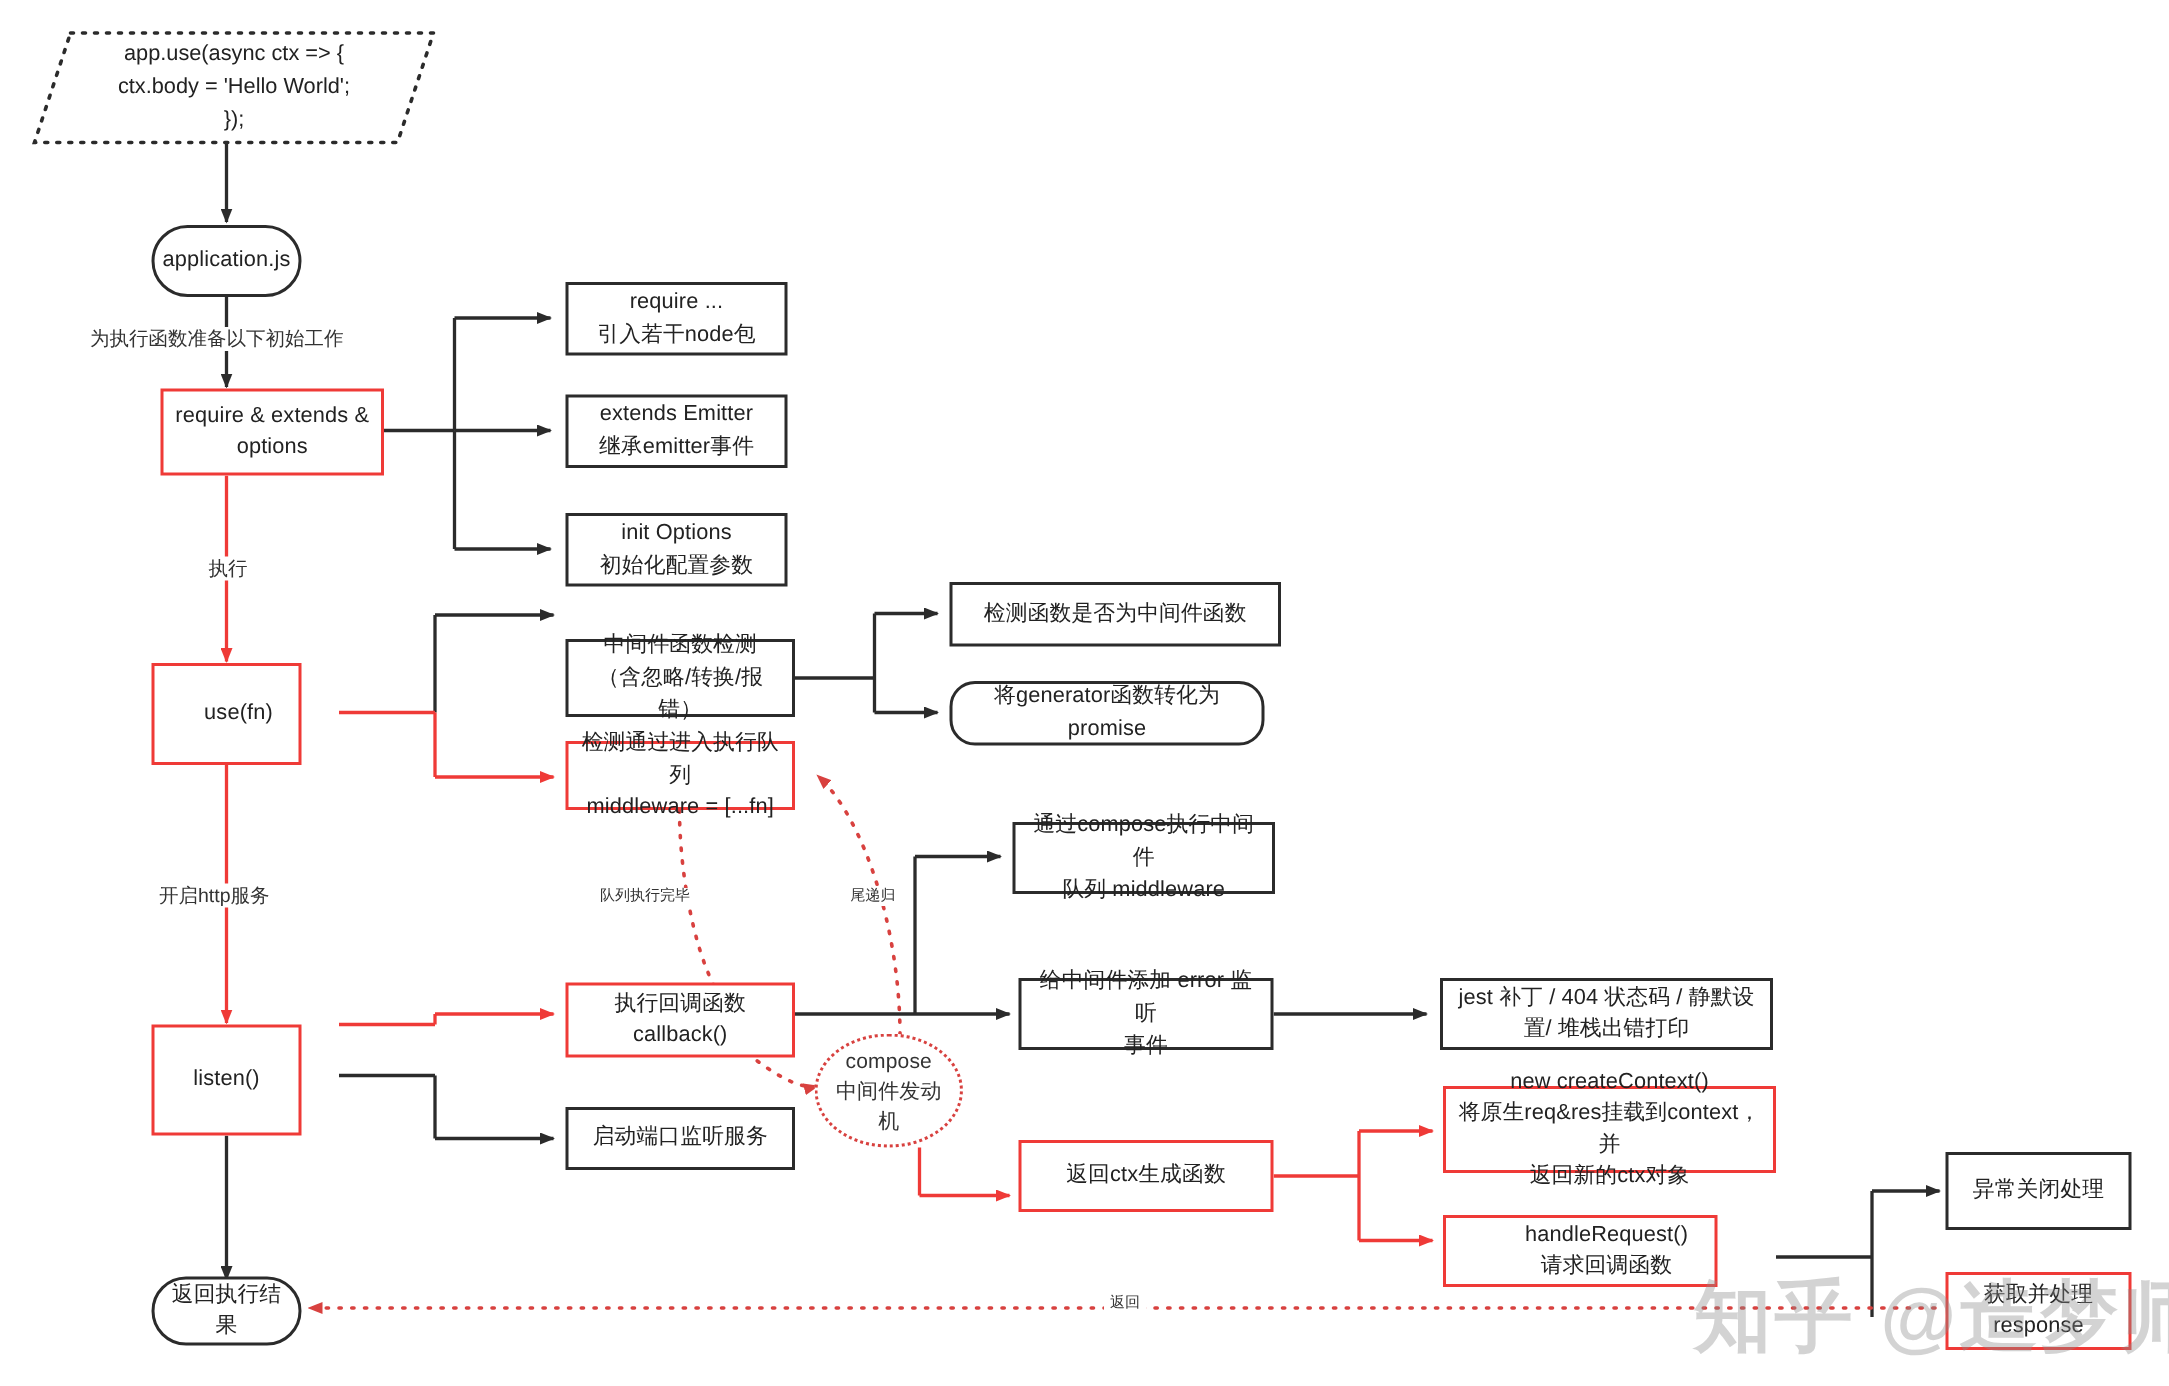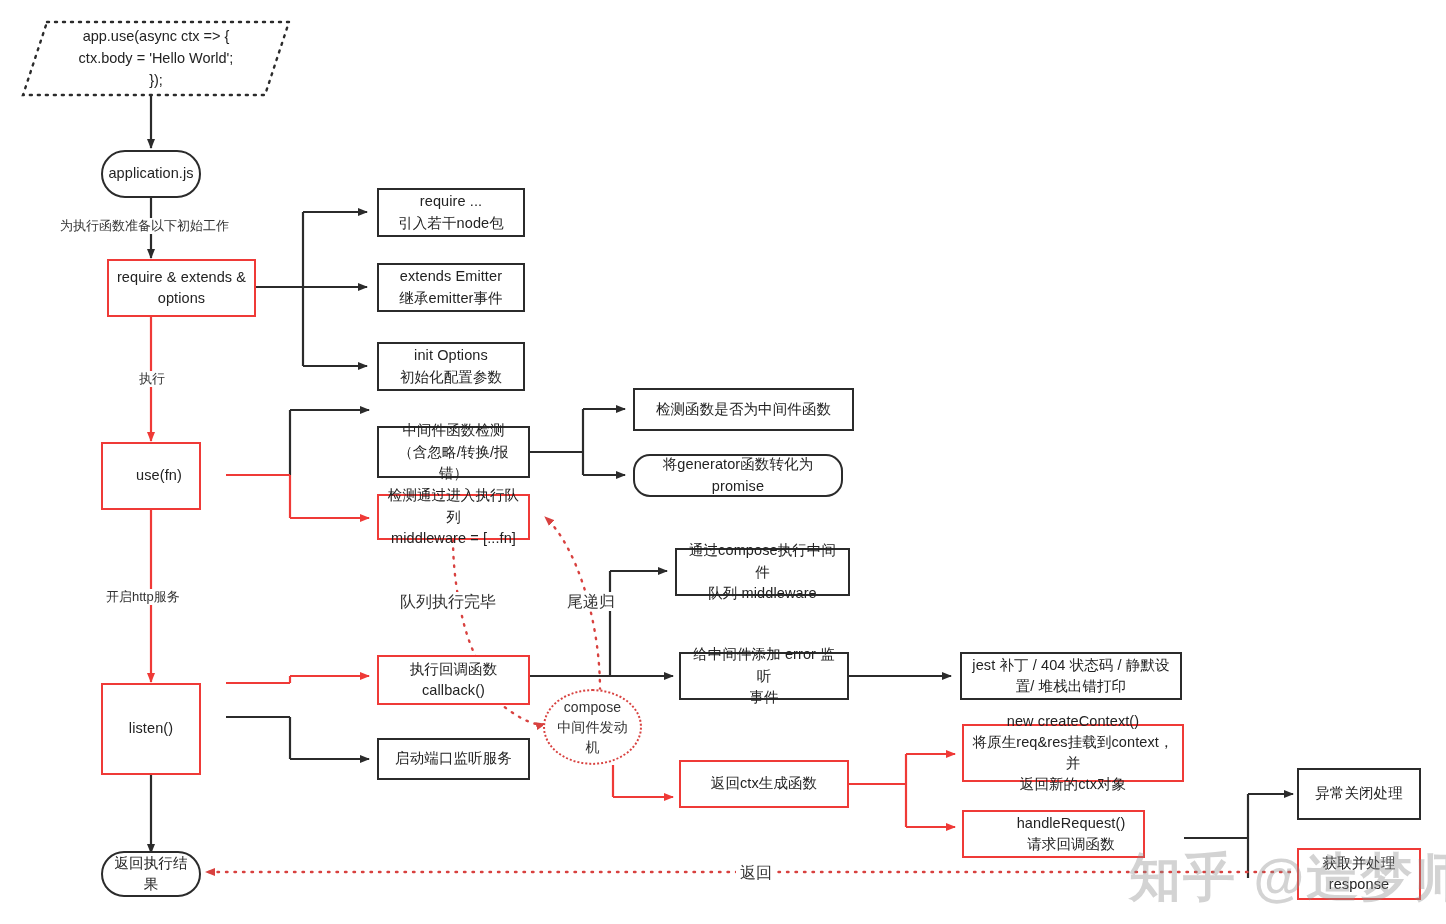--- a/index.html
+++ b/index.html
@@ -12,21 +12,21 @@
         font-size:14.5px;color:#222;line-height:1.45;letter-spacing:.1px;}
   .node .txt{white-space:pre-line;padding:0 6px;}
 
   .rect-black{border:2px solid #2b2b2b;}
   .rect-red{border:2px solid #ef3a37;}
   .stadium{border:2px solid #2b2b2b;border-radius:26px;}
   .ellipse-red{border:2.5px dotted #d8413f;border-radius:50%;color:#333;font-size:14px;}
 
   .edge-label{position:absolute;background:#fff;color:#333;font-size:13px;
               padding:0 4px;white-space:nowrap;line-height:1.2;}
-  .edge-label.small{font-size:16px;}
+  .edge-label.small{font-size:10px;}
 
   .para-wrap{position:absolute;}
   .para-text{position:absolute;left:0;top:0;width:100%;height:100%;
              display:flex;align-items:center;justify-content:center;text-align:center;
              font-size:14.5px;color:#222;line-height:1.5;white-space:pre-line;}
 
   .watermark{position:absolute;color:rgba(140,140,140,.38);font-size:52px;
              font-weight:700;letter-spacing:2px;white-space:nowrap;
              user-select:none;pointer-events:none;}
 </style>
@@ -190,21 +190,21 @@
 
   <div class="edge-label small" style="left:396px;top:592px;">队列执行完毕</div>
 
   <div class="edge-label small" style="left:563px;top:592px;text-align:center;">尾递归</div>
 
   <div class="node rect-black" style="left:675px;top:548px;width:175px;height:48px;">
     <span class="txt">通过compose执行中间件
 队列 middleware</span>
   </div>
 
-  <div class="node rect-red" style="left:101px;top:683px;width:100px;height:92px;">
+  <div class="node rect-red" style="left:101px;top:683px;width:100px;height:74px;">
     <span class="txt">listen()</span>
   </div>
 
   <div class="node rect-red" style="left:377px;top:655px;width:153px;height:50px;">
     <span class="txt">执行回调函数
 callback()</span>
   </div>
 
   <div class="node rect-black" style="left:377px;top:738px;width:153px;height:42px;">
     <span class="txt">启动端口监听服务</span>

